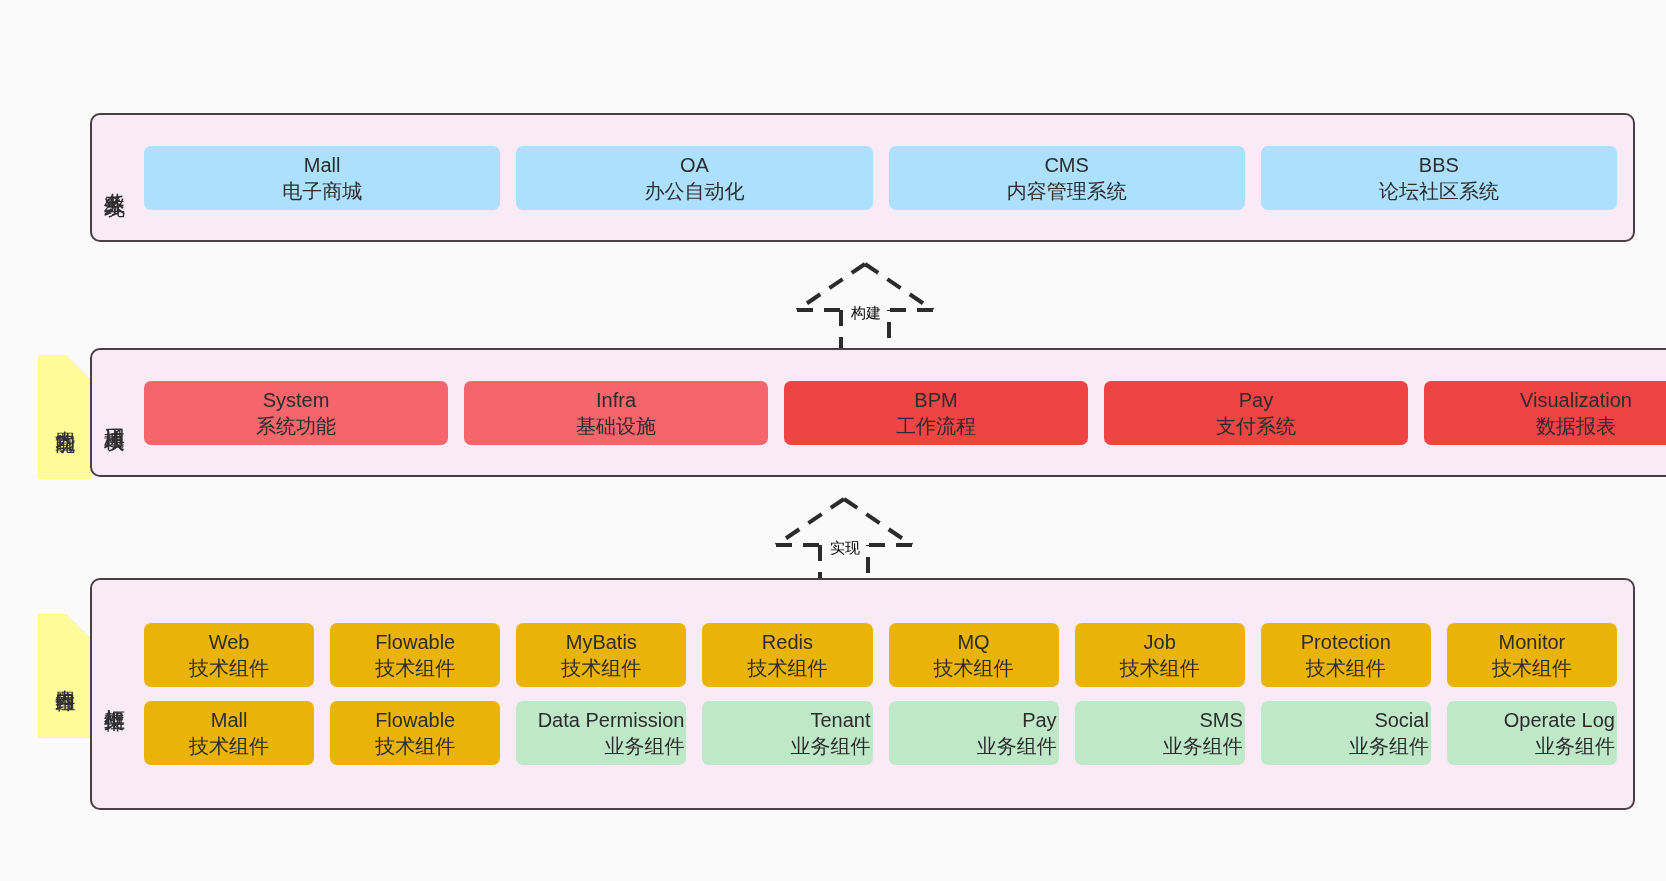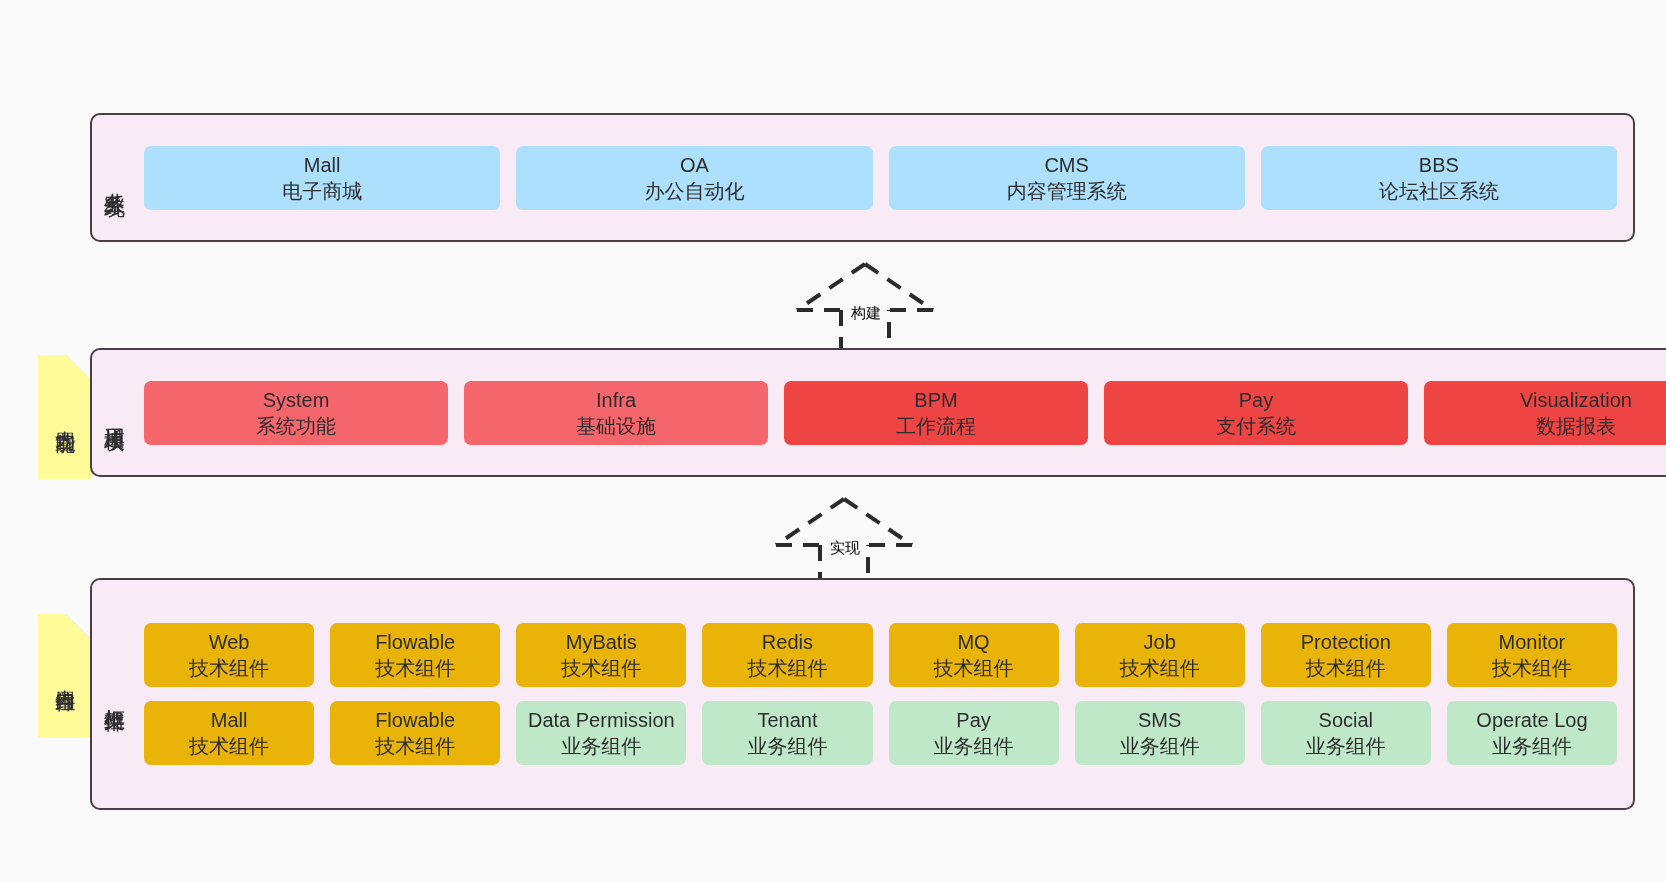--- a/index.html
+++ b/index.html
@@ -61,21 +61,21 @@
     padding: 6px 2px;
   }
   .cell .en { white-space: normal; }
   .cell .cn { white-space: nowrap; }
 
   
   .c-blue        { background: #ade0fd; }
   .c-red         { background: #f4656c; }
   .c-pink        { background: #ef4444; }
   .c-green       { background: #eab308; }
-  .c-lightgreen  { background: #bfe8c8; }
+  .c-lightgreen  { background: #bfe8c8; align-items: flex-end; }
 
   
   .note {
     position: absolute;
     width: 54px;
     background: #fffb99;
     font-size: 20px;
     color: #2e2e2e;
     display: flex;
     align-items: center;

